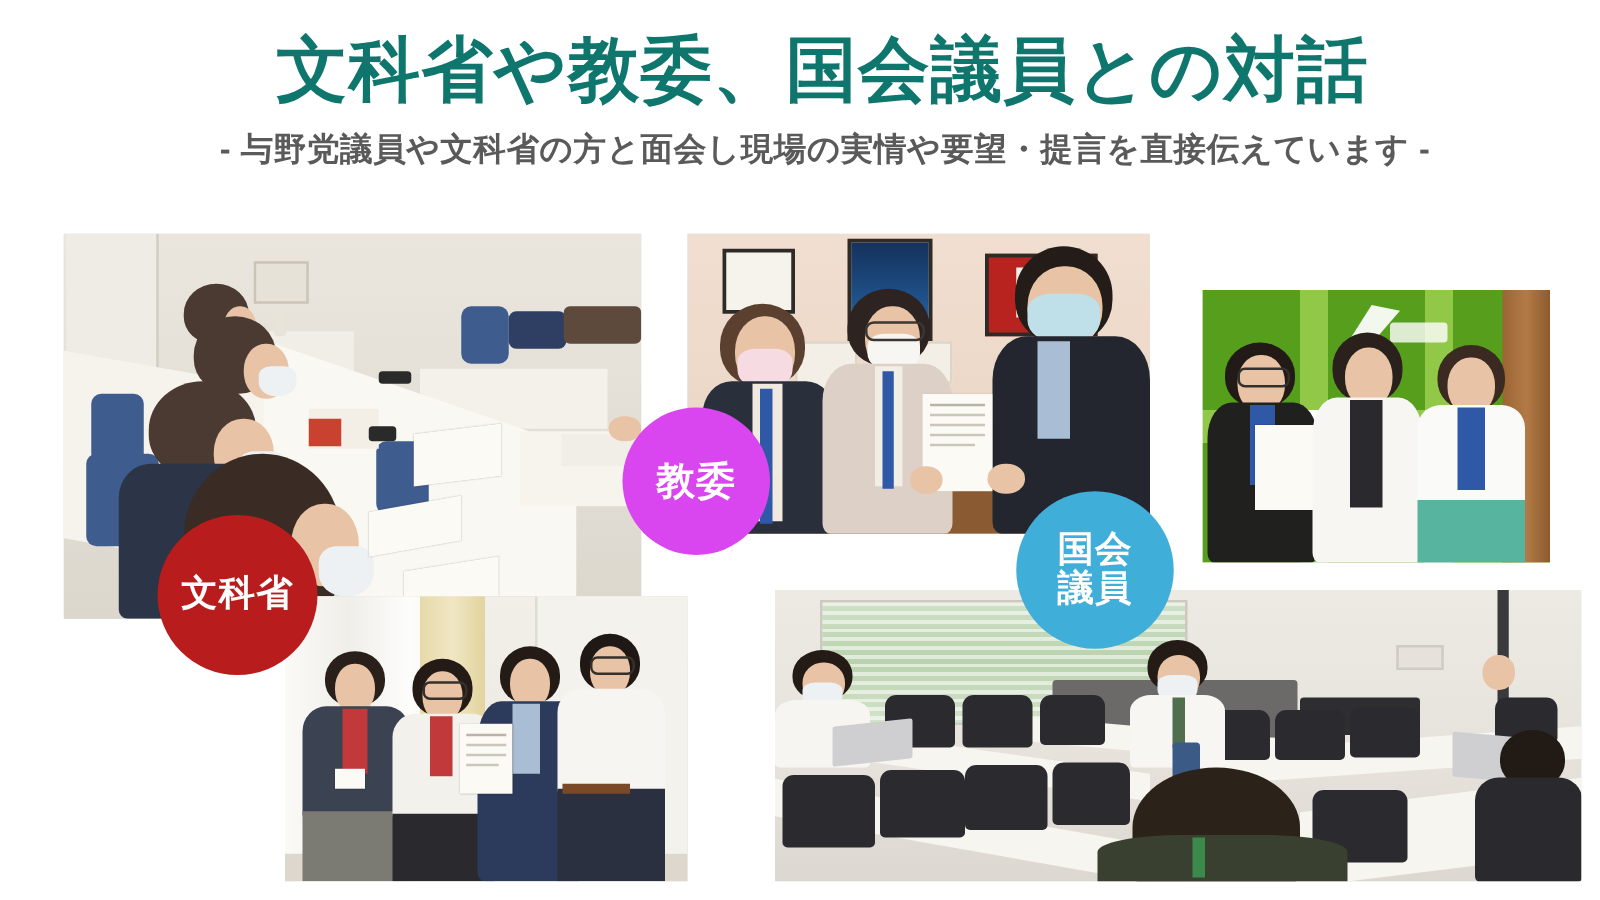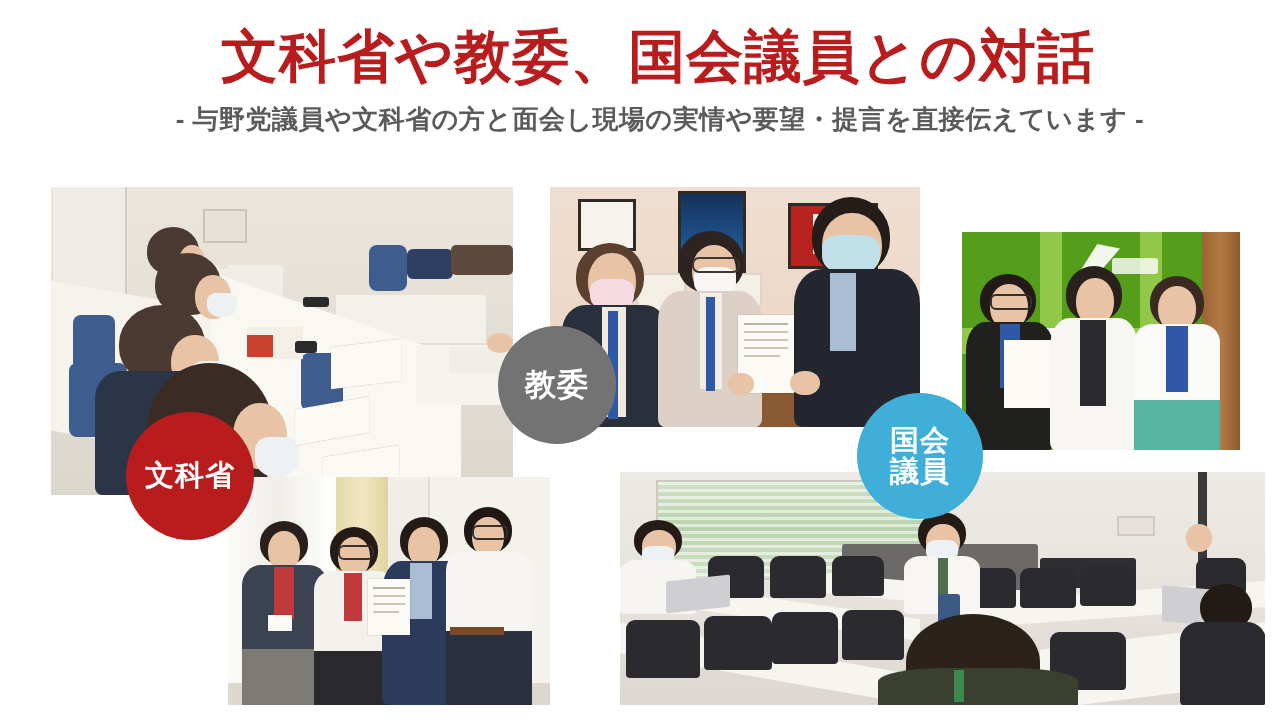--- a/index.html
+++ b/index.html
@@ -123,29 +123,29 @@
     align-items: center;
     justify-content: center;
     text-align: center;
     color: #ffffff;
     font-weight: bold;
     line-height: 1.08;
     letter-spacing: 1px;
   }
   #badge-monkasho { left: 126px; top: 412px; width: 128px; height: 128px; background: #E4737A; font-size: 29px; }
   #badge-kyoui    { left: 498px; top: 326px; width: 118px; height: 118px; background: #FFC400; font-size: 31px; }
-  #badge-kokkai   { left: 857px; top: 393px; width: 126px; height: 126px; background: #3FAED8; font-size: 29px; }
+  #badge-kokkai   { left: 813px; top: 393px; width: 126px; height: 126px; background: #3FAED8; font-size: 29px; }
   .badge .lines { display: block; }
   .badge .lines span { display: block; }
 </style>
 </head>
 <body style="background: rgb(255, 255, 255);">
 
 <div class="slide-header">
-  <h1 class="slide-title" style="color: #b91c1c; margin-left: 36px;">文科省や教委、国会議員との対話</h1>
+  <h1 class="slide-title" style="color: #0f766e; margin-left: 36px;">文科省や教委、国会議員との対話</h1>
   <p class="slide-subtitle" style="color: rgb(90, 90, 90); padding-left: 40px;">- 与野党議員や文科省の方と面会し現場の実情や要望・提言を直接伝えています -</p>
 </div>
 
 <div class="photo" id="photo-meeting-room">
   <div class="scene">
     <div class="ph-layer wall"></div>
     <div class="ph-layer door"></div>
     <div class="ph-layer box"></div>
     <div class="ph-layer sidetable"></div>
     <div class="ph-layer" style="left:168px;top:60px;width:10px;height:22px;background:#e8e4d9;border-radius:3px;"></div>
@@ -353,21 +353,21 @@
     <div class="ph-layer face" style="left:566px;top:52px;width:26px;height:28px;"></div>
   </div>
 </div>
 
 <div class="badge" id="badge-monkasho" style="background: #b91c1c;">
   <span class="lines">
     <span>文科省</span>
   </span>
 </div>
 
-<div class="badge" id="badge-kyoui" style="background: #737373; align-items: center;">
+<div class="badge" id="badge-kyoui" style="background: #d946ef; align-items: center;">
   <span class="lines">
     <span>教委</span>
   </span>
 </div>
 
 <div class="badge" id="badge-kokkai" style="background: rgb(63, 174, 216);">
   <span class="lines">
     <span>国会</span>
     <span>議員</span>
   </span>

